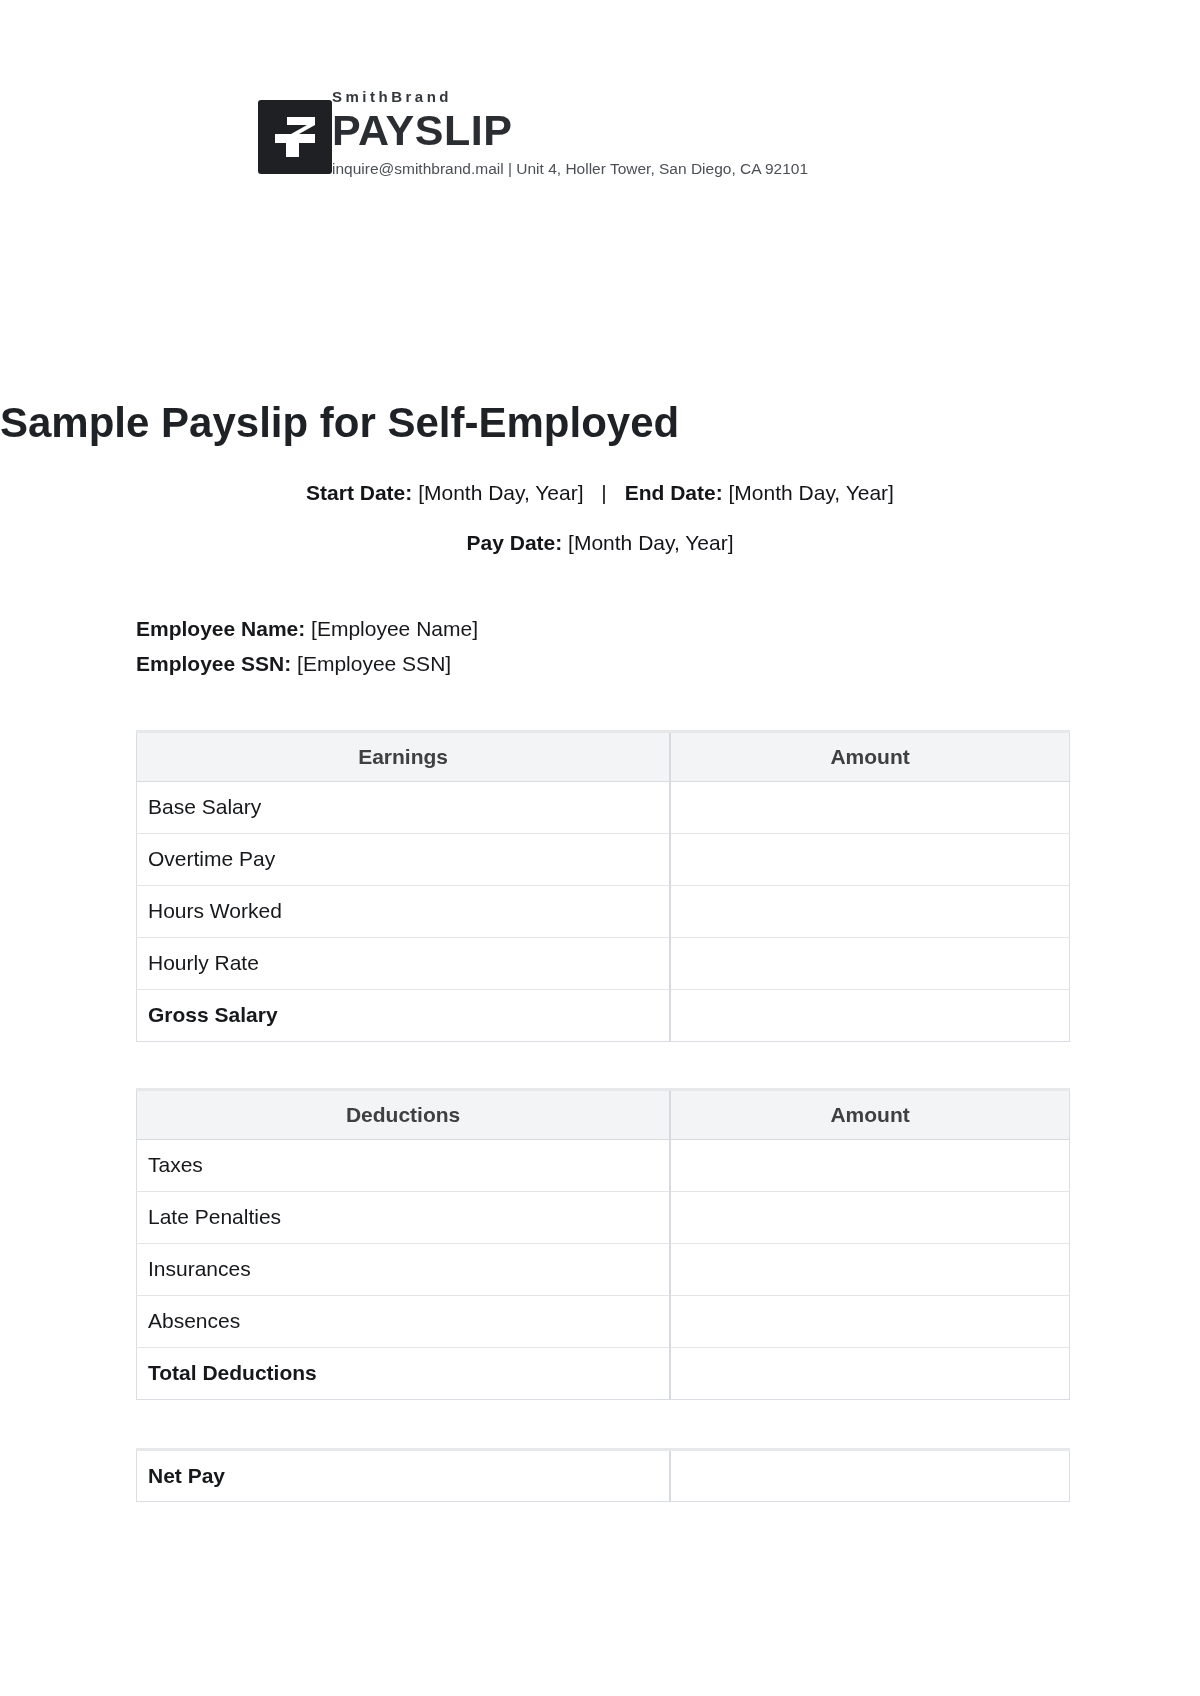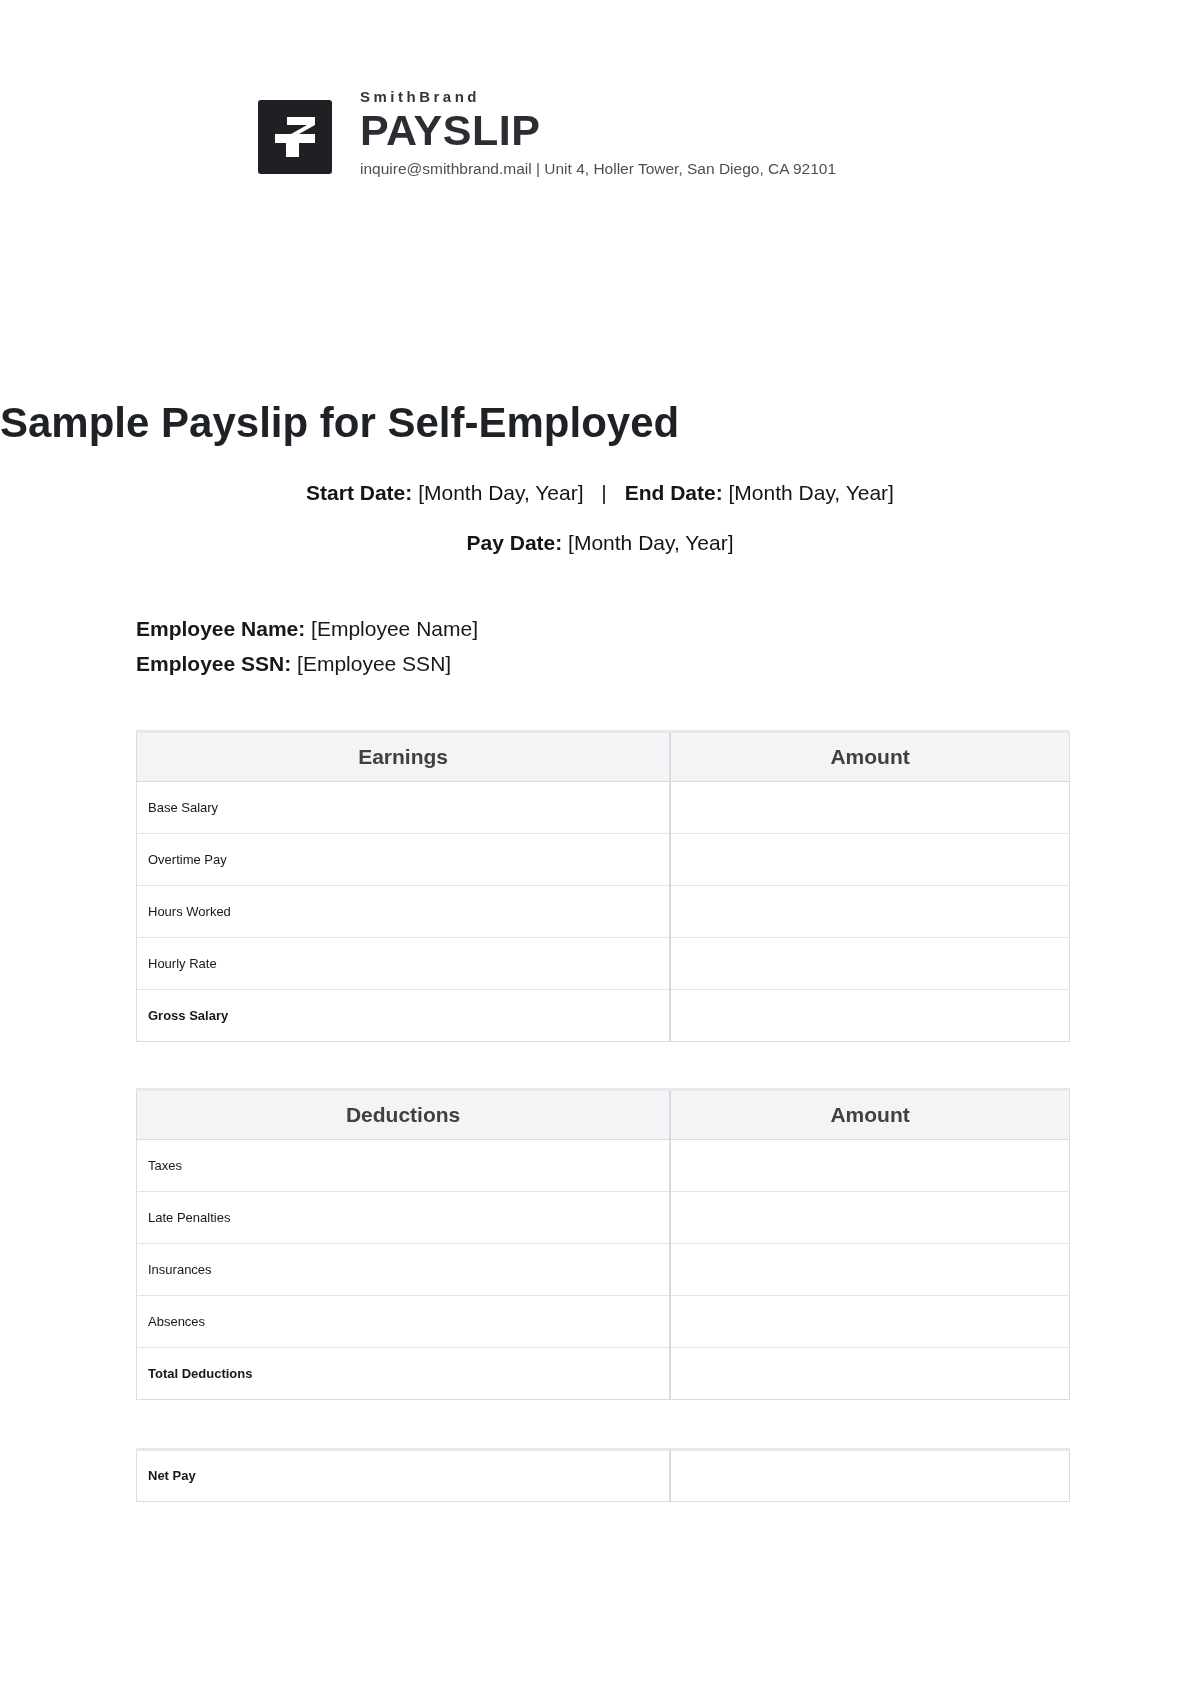--- a/index.html
+++ b/index.html
@@ -11,21 +11,21 @@
   }
 
   
   .header { padding-top:100px; padding-left:258px; display:flex; align-items:flex-start; }
   .logo {
     width:74px; height:74px; flex:none;
     background:#1e2023; border-radius:3px;
     display:flex; align-items:center; justify-content:center;
   }
   .logo svg { width:44px; height:46px; display:block; }
-  .brand-block { margin-left:28px; margin-top:-12px; }
+  .brand-block { margin-top:-12px; }
   .brand-name {
     font-size:15px; font-weight:700; letter-spacing:3.5px;
     color:#33363b; margin-bottom:3px;
   }
   .brand-title {
     font-size:43px; font-weight:600; letter-spacing:0.5px;
     line-height:1.05; color:#2a2d31;
   }
   .brand-contact { font-size:15.5px; color:#4c5056; margin-top:7px; }
 
@@ -52,21 +52,21 @@
   }
   .pay-table.earnings { margin-top:54px; }
   .pay-table.deductions { margin-top:46px; }
   .pay-table.netpay { margin-top:48px; }
   .pay-table th {
     height:50px; background:#f3f4f6; color:#404040;
     font-size:21px; font-weight:700; text-align:center;
     border-bottom:1px solid #d8dbde;
   }
   .pay-table td {
-    height:52px; font-size:13px; color:#16181b;
+    height:52px; font-size:21px; color:#16181b;
     text-align:left; vertical-align:middle; padding-left:11px;
     border-top:1px solid #e3e5e8;
   }
   .pay-table tbody tr:first-child td { border-top:none; }
   .pay-table .col-label { width:57.2%; }
   .pay-table .col-amount { width:42.8%; border-left:2px solid #d7dade; }
   .pay-table td.bold { font-weight:700; }
 </style>
 </head>
 <body>

